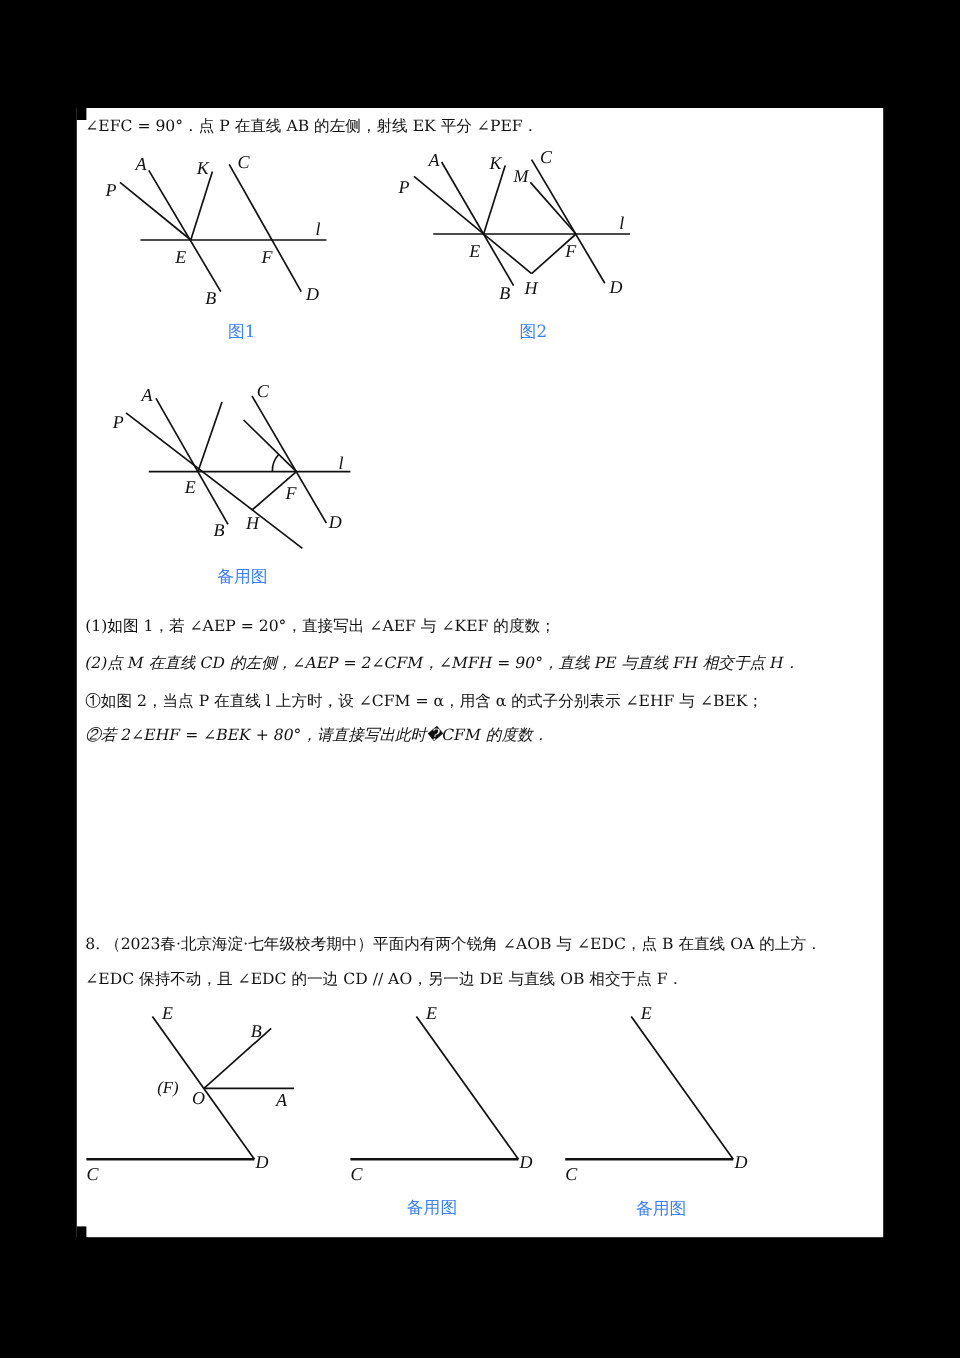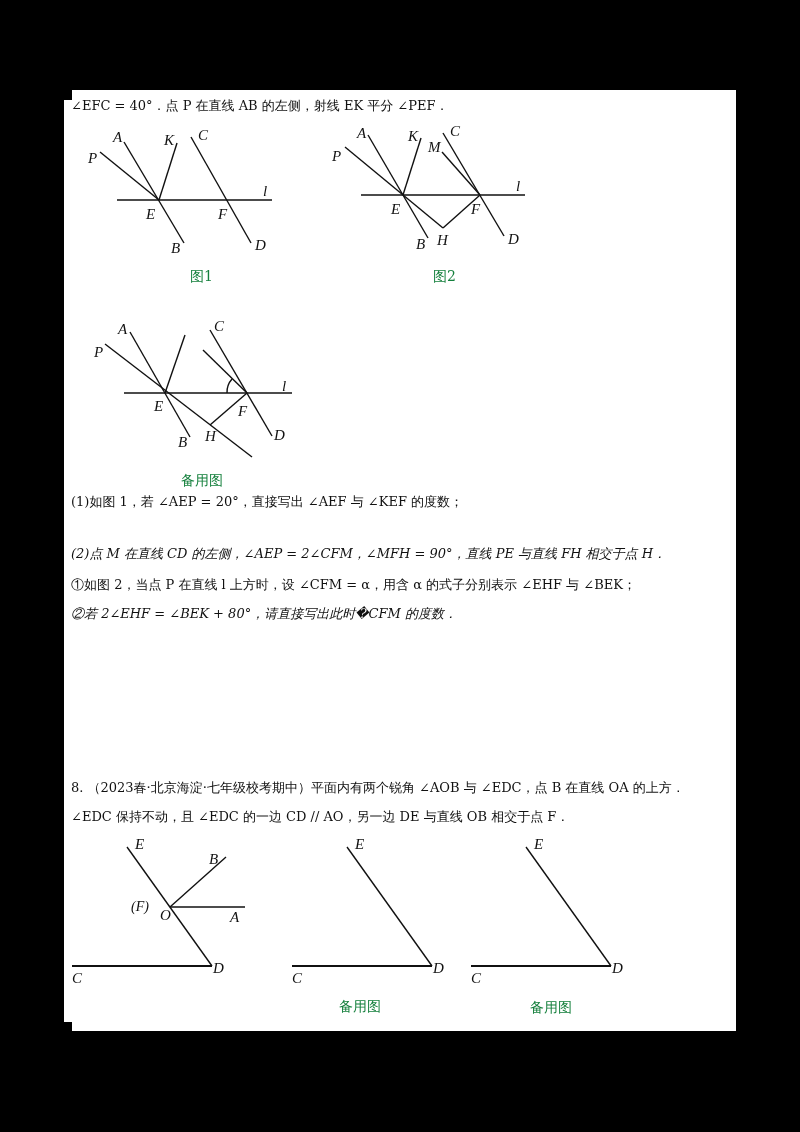--- a/index.html
+++ b/index.html
@@ -2,32 +2,32 @@
 <html><head>
 <meta charset="utf-8">
 <style>
   html, body { margin:0; padding:0; }
   body { width:800px; height:1132px; background:#000; position:relative; overflow:hidden;
          font-family:"DejaVu Serif", "Liberation Serif", serif; }
   .page { position:absolute; left:64px; top:90px; width:672px; height:941px; background:#fff; }
   .notch-top { position:absolute; left:64px; top:90px; width:8px; height:10px; background:#000; }
   .notch-bot { position:absolute; left:64px; top:1022px; width:8px; height:10px; background:#000; }
   .line { position:absolute; left:71px; font-size:13px; color:#111; white-space:nowrap; line-height:18px; }
-  .cap { position:absolute; font-size:14px; color:#15803d; white-space:nowrap; }
+  .cap { position:absolute; font-size:14px; color:#3b82f6; white-space:nowrap; }
   svg.fig { position:absolute; left:0; top:0; }
   svg text { font-family:"Liberation Serif", "DejaVu Serif", serif; font-style:italic; font-size:15px; fill:#111; }
 </style>
 </head>
 <body>
 
 <div class="page"></div>
 <div class="notch-top"></div>
 <div class="notch-bot"></div>
 
-<div class="line" style="top:97px;">∠EFC = 40°．点 P 在直线 AB 的左侧，射线 EK 平分 ∠PEF．</div>
+<div class="line" style="top:97px;">∠EFC = 90°．点 P 在直线 AB 的左侧，射线 EK 平分 ∠PEF．</div>
 
 <svg class="fig" width="800" height="1132" stroke="#111" stroke-width="1.4" fill="none">
 
   <g>
     <line x1="117" y1="200" x2="272" y2="200"></line>
     <line x1="124" y1="142" x2="184" y2="243"></line>
     <line x1="100" y1="152" x2="159" y2="200"></line>
     <line x1="159" y1="200" x2="177" y2="143"></line>
     <line x1="191" y1="137" x2="251" y2="243"></line>
   </g>
@@ -122,21 +122,21 @@
     <text x="534" y="849">E</text>
     <text x="471" y="983">C</text>
     <text x="612" y="973">D</text>
   </g>
 </svg>
 
 <div class="cap" style="left:190px; top:268px;">图1</div>
 <div class="cap" style="left:433px; top:268px;">图2</div>
 <div class="cap" style="left:181px; top:472px;">备用图</div>
 
-<div class="line" style="top:493px;">(1)如图 1，若 ∠AEP = 20°，直接写出 ∠AEF 与 ∠KEF 的度数；</div>
+<div class="line" style="top:514px;">(1)如图 1，若 ∠AEP = 20°，直接写出 ∠AEF 与 ∠KEF 的度数；</div>
 <div class="line" style="top:545px;font-style:italic;">(2)点 M 在直线 CD 的左侧，∠AEP = 2∠CFM，∠MFH = 90°，直线 PE 与直线 FH 相交于点 H．</div>
 <div class="line" style="top:576px;">①如图 2，当点 P 在直线 l 上方时，设 ∠CFM = α，用含 α 的式子分别表示 ∠EHF 与 ∠BEK；</div>
 <div class="line" style="top:605px;font-style:italic;">②若 2∠EHF = ∠BEK + 80°，请直接写出此时�CFM 的度数．</div>
 
 <div class="line" style="top:779px;">8. （2023春·北京海淀·七年级校考期中）平面内有两个锐角 ∠AOB 与 ∠EDC，点 B 在直线 OA 的上方．</div>
 <div class="line" style="top:808px;">∠EDC 保持不动，且 ∠EDC 的一边 CD // AO，另一边 DE 与直线 OB 相交于点 F．</div>
 
 <div class="cap" style="left:339px; top:998px;">备用图</div>
 <div class="cap" style="left:530px; top:999px;">备用图</div>
 

